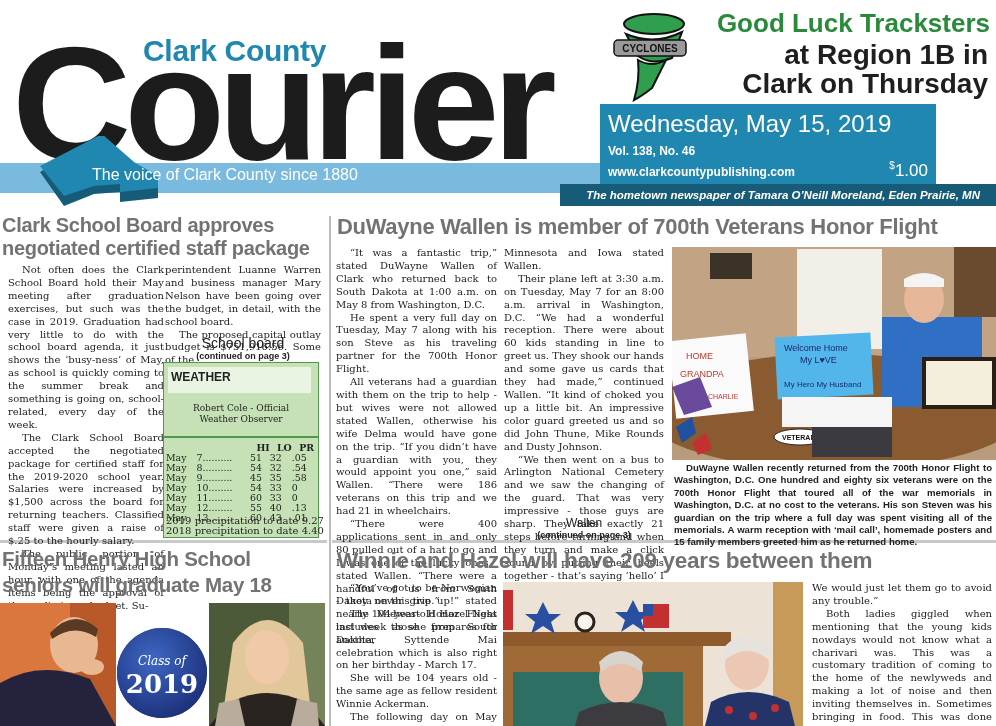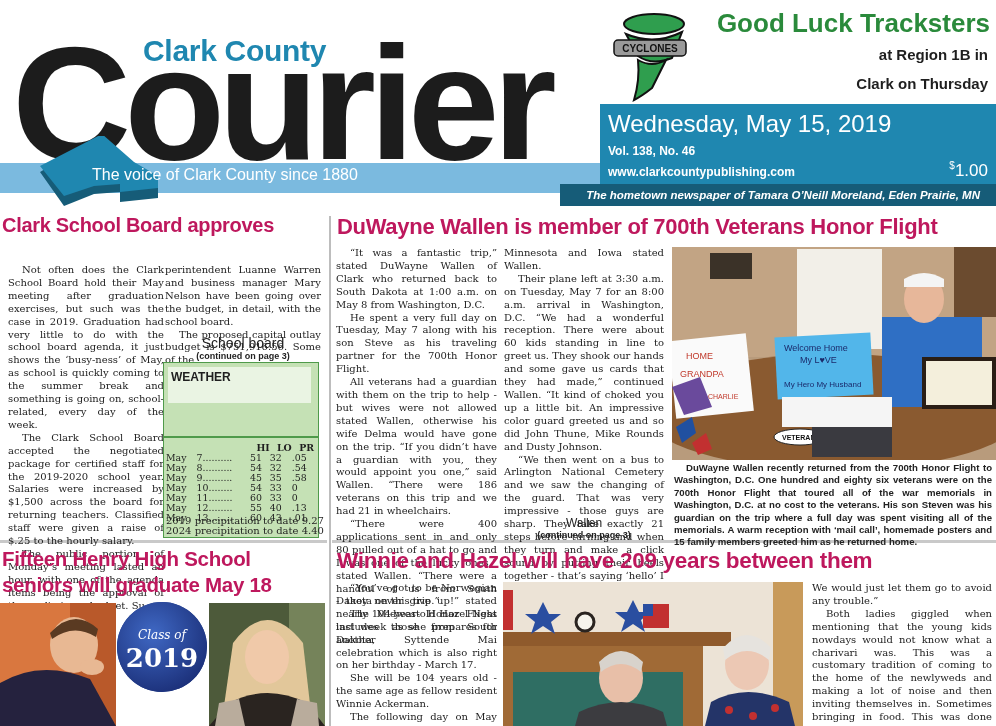--- a/index.html
+++ b/index.html
@@ -9,44 +9,44 @@
   
   .masthead { position: absolute; left: 0; top: 0; width: 996px; height: 212px; }
   .light-band { position: absolute; left: 0; top: 163px; width: 612px; height: 30px; background: #7bbadf; }
   .county { position: absolute; left: 143px; top: 34px; font-family: "Liberation Sans", sans-serif; font-weight: bold; font-size: 30px; color: #1f87b0; letter-spacing: -0.3px; }
   .courier { position: absolute; left: 12px; top: 22px; font-family: "Liberation Sans", sans-serif; font-weight: bold; font-size: 162px; line-height: 162px; color: #1c1c1c; letter-spacing: -7px; transform: scaleX(1.02); transform-origin: left; }
   .sd-shape { position: absolute; left: 34px; top: 136px; width: 150px; height: 70px; }
   .tagline { position: absolute; left: 92px; top: 166px; font-family: "Liberation Sans", sans-serif; font-size: 16px; color: #fff; }
 
   .cyclones { position: absolute; left: 612px; top: 10px; width: 78px; height: 92px; }
   .promo-1 { position: absolute; right: 6px; top: 8px; font-family: "Liberation Sans", sans-serif; font-weight: bold; font-size: 26px; color: #2a8a3b; }
-  .promo-2 { position: absolute; right: 8px; top: 40px; font-family: "Liberation Sans", sans-serif; font-weight: bold; font-size: 15px; color: #1f1f1f; text-align: right; line-height: 29px; }
-
-  .dateblock { position: absolute; left: 600px; top: 104px; width: 396px; height: 80px; background: #1f87b0; color: #fff; font-family: "Liberation Sans", sans-serif; }
+  .promo-2 { position: absolute; right: 8px; top: 40px; font-family: "Liberation Sans", sans-serif; font-weight: bold; font-size: 28px; color: #1f1f1f; text-align: right; line-height: 29px; }
+
+  .dateblock { position: absolute; left: 600px; top: 104px; width: 336px; height: 80px; background: #1f87b0; color: #fff; font-family: "Liberation Sans", sans-serif; }
   .date { position: absolute; left: 8px; top: 6px; font-size: 24px; font-weight: normal; }
   .vol { position: absolute; left: 8px; top: 40px; font-size: 12px; font-weight: bold; }
   .web { position: absolute; left: 8px; top: 61px; font-size: 12px; font-weight: bold; }
   .price { position: absolute; right: 8px; top: 56px; font-size: 17px; }
   .price sup { font-size: 10px; }
   .hometown { position: absolute; left: 560px; top: 184px; width: 436px; height: 22px; background: #165c78; color: #fff; font-family: "Liberation Sans", sans-serif; font-style: italic; font-weight: bold; font-size: 11.5px; line-height: 22px; text-align: right; padding-right: 16px; }
 
   
   .vrule { position: absolute; background: #bdbdbd; width: 2px; }
   .hrule { position: absolute; background: #c9c9c9; height: 3px; }
 
-  h2.head { position: absolute; font-family: "Liberation Sans", sans-serif; font-weight: bold; color: #be185d; letter-spacing: -0.3px; }
+  h2.head { position: absolute; font-family: "Liberation Sans", sans-serif; font-weight: bold; color: #737373; letter-spacing: -0.3px; }
   .body-text { position: absolute; font-size: 10px; line-height: 12.9px; text-align: justify; color: #222; hyphens: auto; }
   .body-text p { text-indent: 14px; }
   .jump { position: absolute; text-align: center; font-family: "Liberation Sans", sans-serif; color: #222; }
   .jump .j1 { font-size: 14px; display: block; }
   .jump .j2 { font-size: 9px; font-weight: bold; display: block; }
 
   
   .weather { position: absolute; left: 163px; top: 362px; width: 156px; height: 176px; background: #c5e1b5; border: 1.5px solid #4f9a4a; }
-  .weather .wtitle { position: absolute; left: 4px; top: 4px; width: 143px; height: 36px; background: #eaf4e3; font-family: "Liberation Sans", sans-serif; font-weight: bold; font-size: 12px; padding: 3px 3px; }
+  .weather .wtitle { position: absolute; left: 4px; top: 4px; width: 143px; height: 26px; background: #eaf4e3; font-family: "Liberation Sans", sans-serif; font-weight: bold; font-size: 12px; padding: 3px 3px; }
   .weather .observer { position: absolute; left: 0; top: 40px; width: 100%; text-align: center; font-size: 9px; line-height: 11px; }
   .weather .sep { position: absolute; left: 0; top: 73px; width: 100%; height: 2px; background: #4f9a4a; }
   .weather table { position: absolute; left: 2px; top: 80px; width: 148px; border-collapse: collapse; font-size: 9.4px; line-height: 10px; }
   .weather th { text-align: right; font-weight: bold; font-size: 9.4px; }
   .weather td { padding: 0; white-space: nowrap; }
   .weather td.num { }
   .weather .precip { position: absolute; left: 2px; font-size: 10px; white-space: nowrap; }
 
   
   .photo { position: absolute; overflow: hidden; }
@@ -87,37 +87,42 @@
   </div>
   <div class="hometown">The hometown newspaper of Tamara O’Neill Moreland,  Eden Prairie, MN</div>
 </div>
 
 <div class="vrule" style="left:329px; top:216px; height:510px;"></div>
 <div class="hrule" style="left:0; top:540px; width:327px;"></div>
 <div class="hrule" style="left:332px; top:540px; width:664px;"></div>
 
 <h2 class="head" style="left:2px; top:214px; font-size:20px; line-height:23px;">
   <span>Clark School Board approves</span><br>
+  <span>negotiated certified staff package</span>
 </h2>
 <div class="body-text" style="left:8px; top:264px; width:156px;">
   <p>Not often does the Clark School Board hold their May meeting after graduation exercises, but such was the case in 2019.  Graduation had very little to do with the school board agenda, it just shows the ‘busy-ness’ of May, as school is quickly coming to the summer break and something is going on, school-related, every day of the week.</p>
   <p>The Clark School Board accepted the negotiated package for certified staff for the 2019-2020 school year.  Salaries were increased by $1,500 across the board for returning teachers.  Classified staff were given a raise of $.25 to the hourly salary.</p>
   <p>The public portion of Monday’s meeting lasted an hour, with one of the agenda items being the approval of the preliminary budget.  Su-</p>
 </div>
 <div class="body-text" style="left:165px; top:264px; width:156px;">
   <p style="text-indent:0">perintendent Luanne Warren and business manager Mary Nelson have been going over the budget, in detail, with the school board.</p>
   <p>The proposed capital outlay budget is $751,916.56.  Some of the</p>
 </div>
 <div class="jump" style="left:165px; top:335px; width:156px;">
   <span class="j1">School board</span>
   <span class="j2">(continued on page 3)</span>
 </div>
 
 <div class="weather">
   <div class="wtitle">WEATHER</div>
+  <div class="observer">
+    <div>Robert Cole - Official</div>
+    <div>Weather Observer</div>
+  </div>
   <div class="sep"></div>
   <table>
     <tbody>
         <tr>
           <th></th>
           <th></th>
           <th>HI</th>
           <th>LO</th>
           <th>PR</th>
         </tr>
@@ -166,21 +171,21 @@
     <tr>
           <td>May</td>
           <td><span>13</span>........</td>
           <td class="num">60</td>
           <td class="num">43</td>
           <td class="num">.01</td>
         </tr>
   </tbody>
     </table>
   <div class="precip" style="top:152px;">2019 precipitation to date  9.27</div>
-  <div class="precip" style="top:162px;">2024 precipitation to date  4.40</div>
+  <div class="precip" style="top:162px;">2018 precipitation to date  4.40</div>
 </div>
 
 <h2 class="head" style="left:337px; top:214px; font-size:22px; line-height:26px; white-space:nowrap;">DuWayne Wallen is member of 700th Veterans Honor Flight</h2>
 <div class="body-text" style="left:336px; top:247px; width:161px;">
   <p>“It was a fantastic trip,” stated DuWayne Wallen of Clark who returned back to South Dakota at 1:00 a.m. on May 8 from Washington, D.C.</p>
   <p>He spent a very full day on Tuesday, May 7 along with his son Steve as his traveling partner for the 700th Honor Flight.</p>
   <p>All veterans had a guardian with them on the trip to help - but wives were not allowed stated Wallen, otherwise his wife Delma would have gone on the trip.  “If you didn’t have a guardian with you, they would appoint you one,” said Wallen.  “There were 186 veterans on this trip and we had 21 in wheelchairs.</p>
   <p>“There were 400 applications sent in and only 80 pulled out of a hat to go and I was one of the lucky ones,” stated Wallen.  “There were a handful of us from South Dakota on this trip.”</p>
   <p>The Midwest Honor Flight includes those from South Dakota,</p>
 </div>
@@ -235,21 +240,21 @@
 <div class="photo" style="left:0; top:603px; width:116px; height:123px;">
   <svg width="116" height="123" viewBox="0 0 116 123">
     <rect width="116" height="123" fill="#d9773f"></rect>
     <rect x="70" y="0" width="46" height="123" fill="#b9592a"></rect>
     <ellipse cx="74" cy="42" rx="24" ry="28" fill="#e8b893"></ellipse>
     <path d="M50 30 Q74 4 98 26 L96 34 Q74 20 52 36 Z" fill="#5a3a22"></path>
     <path d="M0 80 Q40 56 90 76 L116 123 L0 123 Z" fill="#25223e"></path>
     <ellipse cx="92" cy="64" rx="12" ry="8" fill="#e8b893"></ellipse>
   </svg>
 </div>
-<div class="photo" style="left:117px; top:597px; width:111px; height:99px;text-decoration:underline;">
+<div class="photo" style="left:117px; top:623px; width:111px; height:99px;text-decoration:underline;">
   <svg width="91" height="99" viewBox="0 0 91 99">
     <circle cx="45" cy="50" r="45" fill="#1f3f8f"></circle>
     <circle cx="45" cy="50" r="45" fill="url(#gg)"></circle>
     <defs>
         <radialGradient id="gg" cx="0.4" cy="0.35" r="0.7">
           <stop offset="0" stop-color="#3f68c4"></stop>
           <stop offset="1" stop-color="#1b2f78"></stop>
         </radialGradient>
       </defs>
     <text x="45" y="42" text-anchor="middle" font-family="DejaVu Serif, serif" font-style="italic" font-size="12" fill="#fff">Class of</text>

